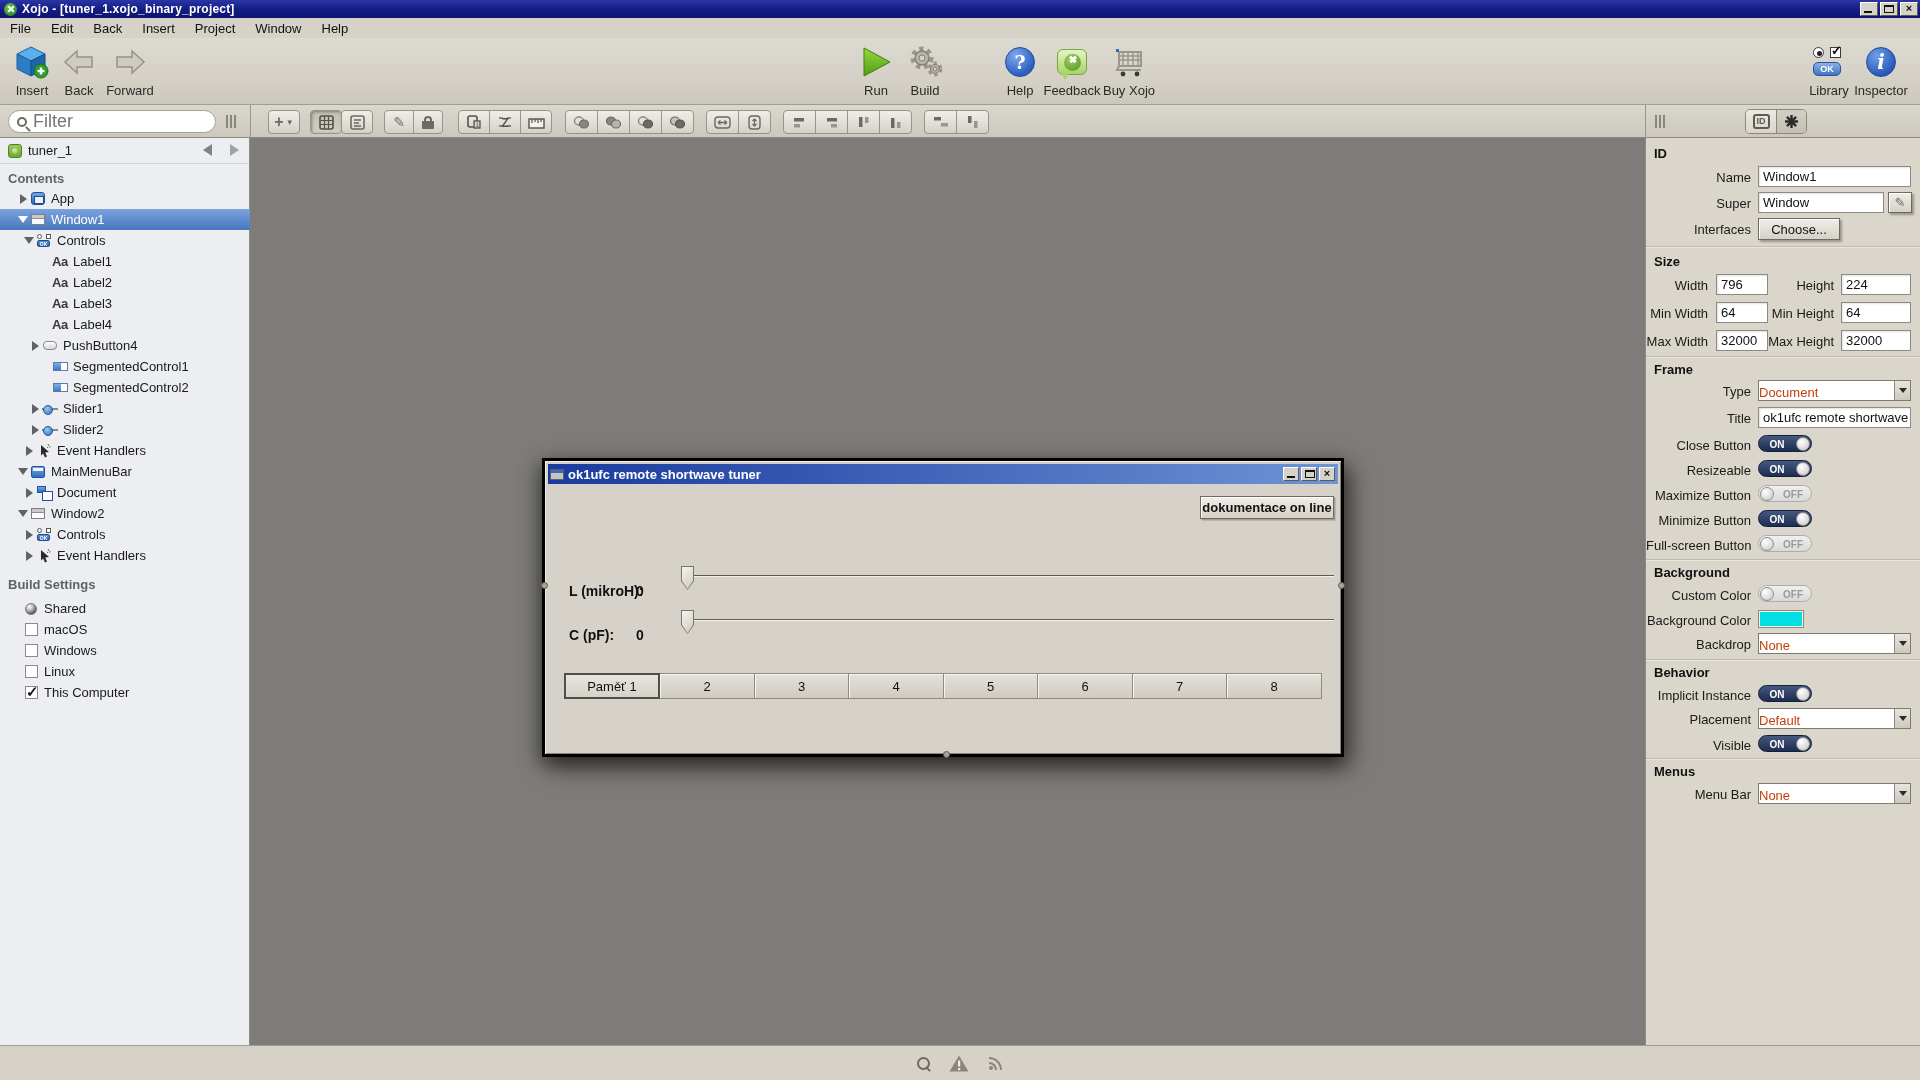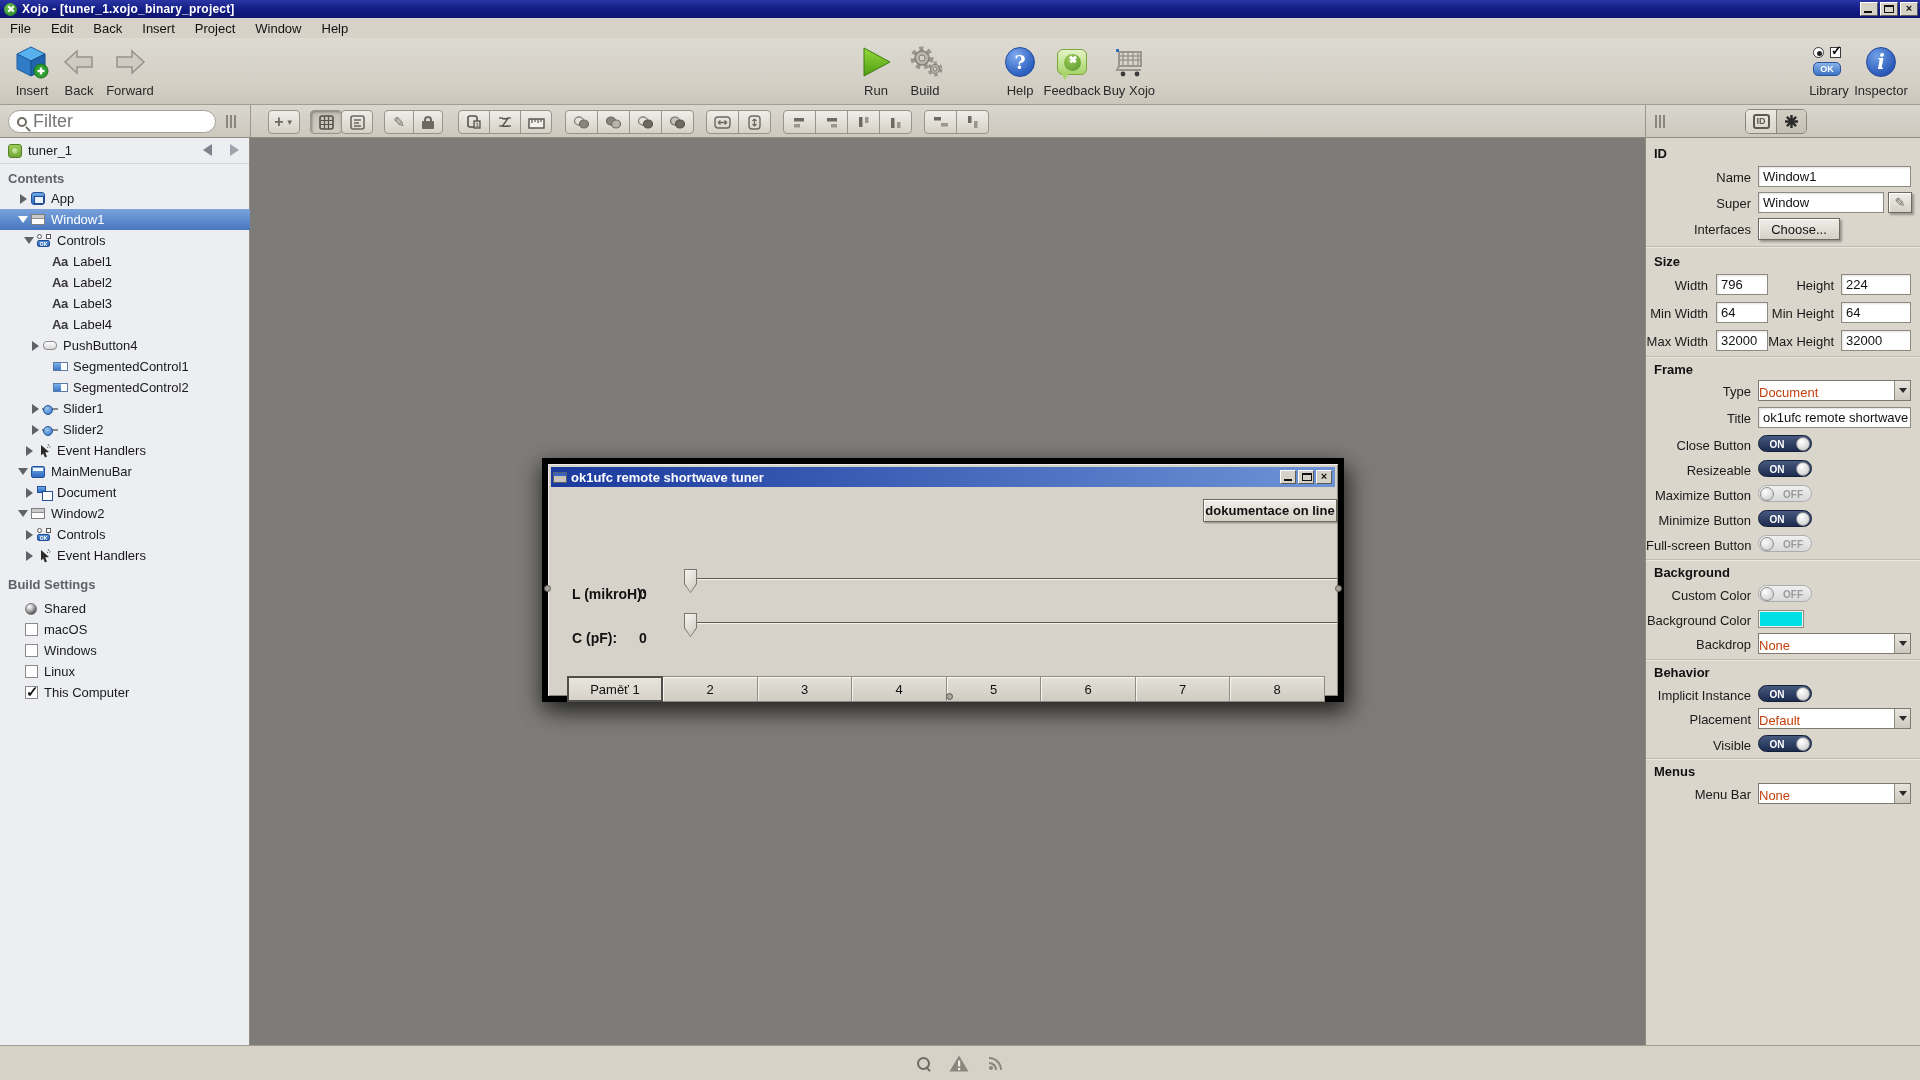--- a/index.html
+++ b/index.html
@@ -93,22 +93,22 @@
 
   .brow { position:absolute; left:0; width:250px; height:21px; display:flex; align-items:center; padding-left:25px; font-size:13px; color:#1A1A1A; }
   .radio-on { width:12px; height:12px; border-radius:50%; border:1px solid #7A7A7A; background:radial-gradient(circle at 35% 28%,#FFF 0%,#BEBEBE 35%,#4A4A4A 80%); margin-right:7px; flex:none; }
   .cbox { width:13px; height:13px; border:1px solid #8A8A8A; background:#fff; margin-right:6px; flex:none; position:relative; }
   .cbox.checked:after { content:"\2713"; position:absolute; left:0px; top:-4px; font-size:15px; font-weight:bold; color:#111; }
 
   
   #canvas { position:absolute; left:250px; top:138px; width:1395px; height:907px; background:#7E7C78; }
 
   
-  #preview { position:absolute; left:292px; top:320px; width:802px; height:244px;
-    background:#D6D2CA; border:6px solid #000000;
+  #preview { position:absolute; left:292px; top:320px; width:802px; height:299px;
+    background:#D6D2CA; border:3px solid #000000;
     box-shadow: inset 1px 1px 0 #F0EEE9, inset -1px -1px 0 #8A867E, 6px 10px 22px rgba(0,0,0,.55), -4px 6px 18px rgba(0,0,0,.35); }
   #pv-title { position:absolute; left:3px; top:3px; right:3px; height:20px;
     background:linear-gradient(90deg,#1A3A9E,#6E93D6); display:flex; align-items:center; color:#fff; }
   #pv-title .pv-ico { width:14px; height:11px; background:#C8C4BC; border:1px solid #56606E; margin:0 4px 0 2px; position:relative; flex:none;}
   #pv-title .pv-ico:before { content:""; position:absolute; left:0; top:0; width:100%; height:3px; background:#3A66C8; }
   #pv-title .pv-text { font-size:13px; font-weight:bold; white-space:nowrap; }
   #pv-title .winbtn { width:16px; height:14px; }
   #pv-body { position:absolute; left:3px; top:23px; width:796px; height:223px; }
 
   .pseg { position:absolute; display:flex; }

